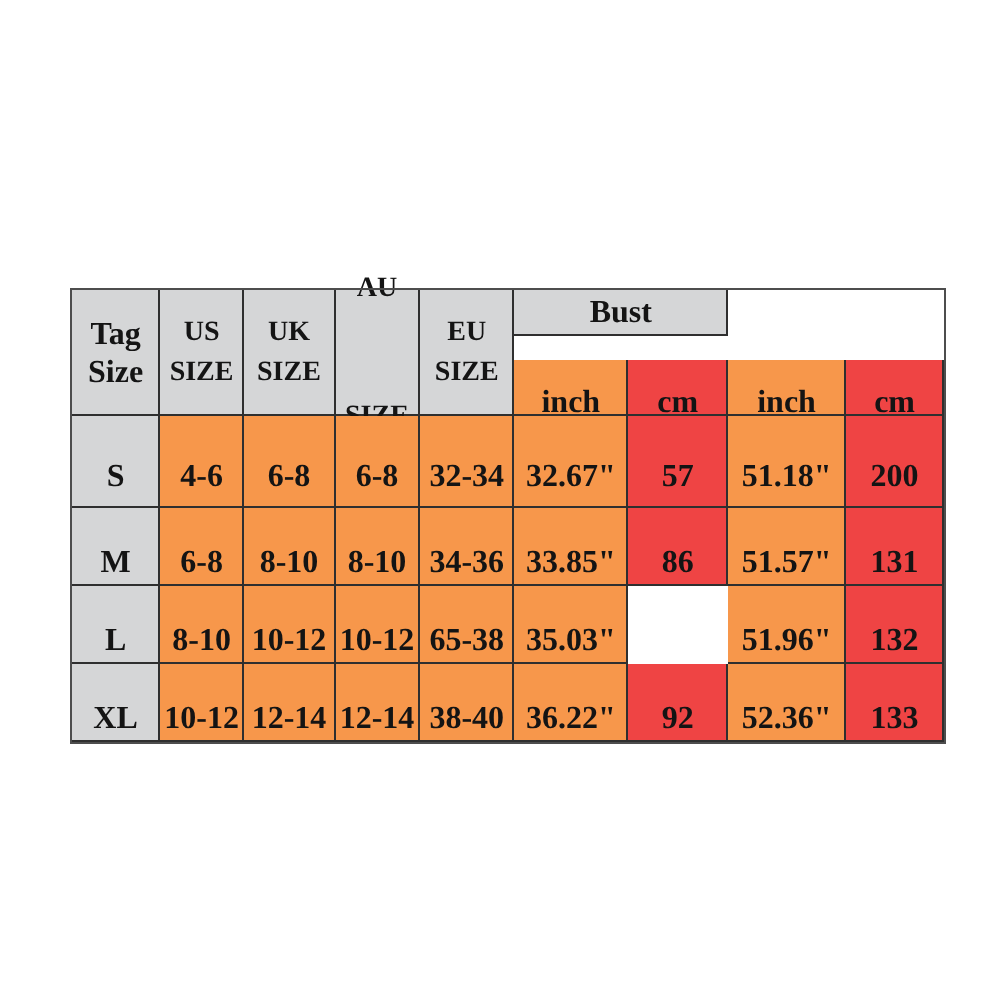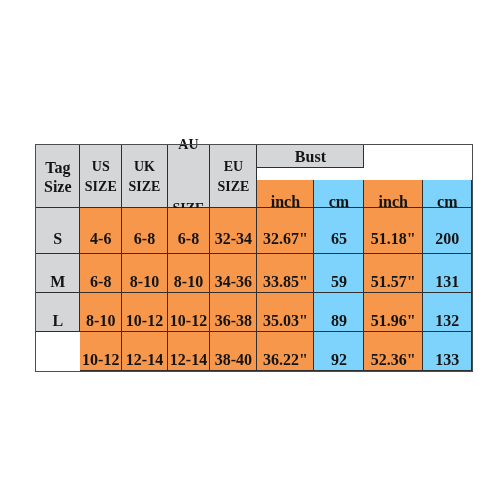--- a/index.html
+++ b/index.html
@@ -18,21 +18,21 @@
         display:flex;align-items:center;justify-content:center;
         font-weight:bold;color:#141414;font-size:16px;line-height:1.22;
         text-align:center;padding-top:17px;letter-spacing:0;}
   .cell.two-line{flex-direction:column;padding-top:2px;}
   .cell.small{font-size:14px;line-height:1.4;}
   .cell.r0{padding-top:1px;}
 
   
   .g{background:#d5d6d7;}
   .o{background:#f7974b;}
-  .w{background:#7dd3fc;}
+  .w{background:#ef4444;}
 
   
   .c0{left:0px;width:43.8px;}
   .c1{left:43.8px;width:42.2px;}
   .c2{left:86px;width:45.2px;}
   .c3{left:131.2px;width:42.8px;gap:44px;}
   .c4{left:174px;width:47px;}
   .c5{left:221px;width:57px;}
   .c6{left:278px;width:50px;}
   .c7{left:328px;width:58.8px;}
@@ -82,44 +82,44 @@
     <div class="cell w c6 r1">cm</div>
     <div class="cell o c7 r1">inch</div>
     <div class="cell w c8 r1">cm</div>
 
     <div class="cell g c0 r2">S</div>
     <div class="cell o c1 r2">4-6</div>
     <div class="cell o c2 r2">6-8</div>
     <div class="cell o c3 r2">6-8</div>
     <div class="cell o c4 r2">32-34</div>
     <div class="cell o c5 r2">32.67"</div>
-    <div class="cell w c6 r2">65</div>
+    <div class="cell w c6 r2">57</div>
     <div class="cell o c7 r2">51.18"</div>
     <div class="cell w c8 r2">200</div>
 
     <div class="cell g c0 r3">M</div>
     <div class="cell o c1 r3">6-8</div>
     <div class="cell o c2 r3">8-10</div>
     <div class="cell o c3 r3">8-10</div>
     <div class="cell o c4 r3">34-36</div>
     <div class="cell o c5 r3">33.85"</div>
-    <div class="cell w c6 r3">59</div>
+    <div class="cell w c6 r3">86</div>
     <div class="cell o c7 r3">51.57"</div>
     <div class="cell w c8 r3">131</div>
 
     <div class="cell g c0 r4">L</div>
     <div class="cell o c1 r4">8-10</div>
     <div class="cell o c2 r4">10-12</div>
     <div class="cell o c3 r4">10-12</div>
-    <div class="cell o c4 r4">36-38</div>
+    <div class="cell o c4 r4">65-38</div>
     <div class="cell o c5 r4">35.03"</div>
-    <div class="cell w c6 r4">89</div>
     <div class="cell o c7 r4">51.96"</div>
     <div class="cell w c8 r4">132</div>
 
+    <div class="cell g c0 r5">XL</div>
     <div class="cell o c1 r5">10-12</div>
     <div class="cell o c2 r5">12-14</div>
     <div class="cell o c3 r5">12-14</div>
     <div class="cell o c4 r5">38-40</div>
     <div class="cell o c5 r5">36.22"</div>
     <div class="cell w c6 r5">92</div>
     <div class="cell o c7 r5">52.36"</div>
     <div class="cell w c8 r5">133</div>
 
     <div id="frame"></div>

